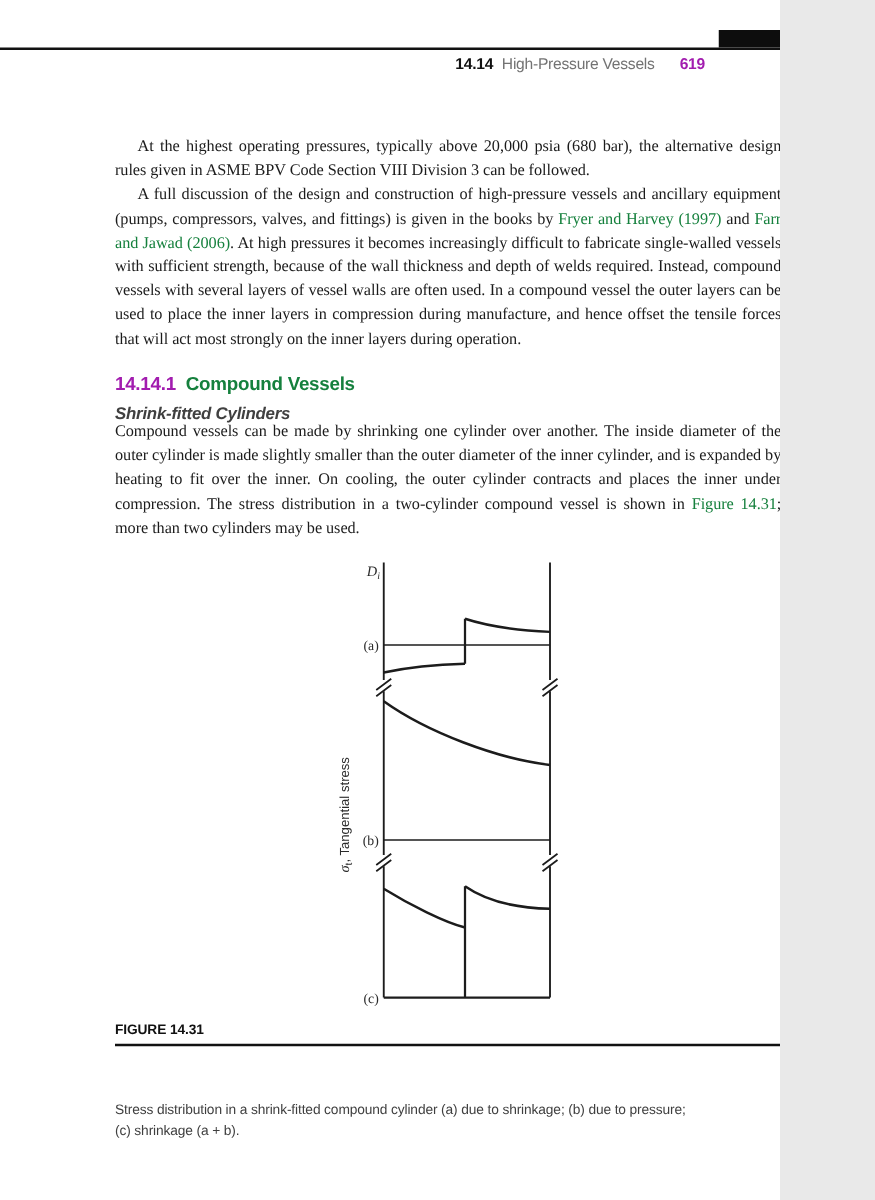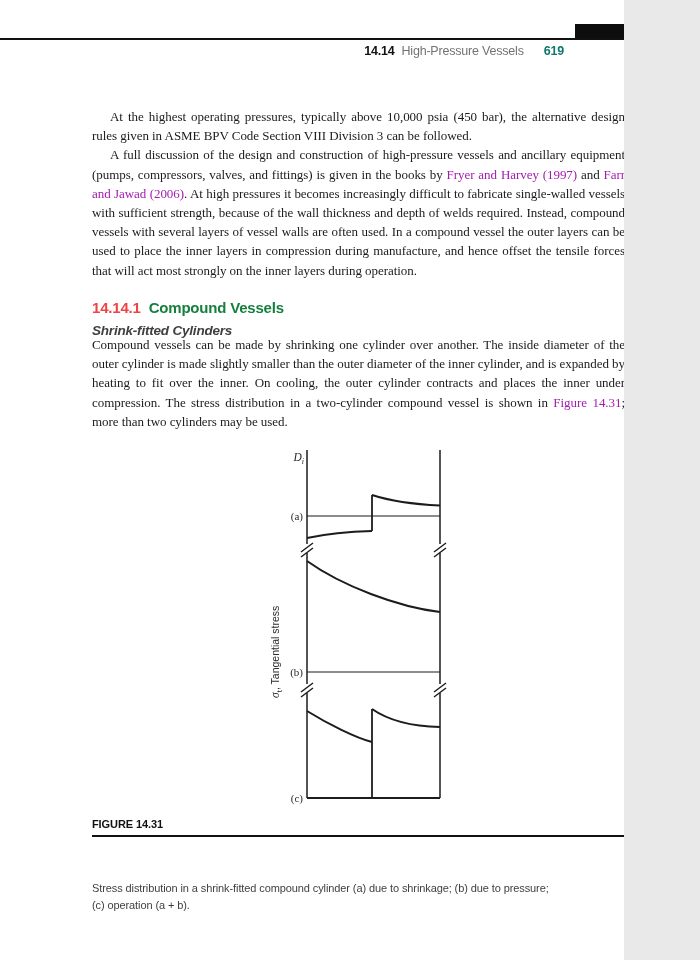--- a/index.html
+++ b/index.html
@@ -15,36 +15,36 @@
   .head-bar{position:absolute;left:575px;top:24px;width:125px;height:14px;background:#0d0d0d;}
   .head-rule{position:absolute;left:0;top:38px;width:700px;height:2px;background:#111;}
   .running-head{
     position:absolute;top:44px;right:60px;
     font-family:"Liberation Sans", sans-serif;
     font-size:12.5px;letter-spacing:-0.2px;
     display:flex;align-items:baseline;white-space:nowrap;
   }
   .running-head .num{font-weight:bold;color:#111;margin-right:7px;}
   .running-head .ttl{color:#737373;margin-right:20px;}
-  .running-head .pageno{font-weight:bold;color:#0f766e;}
+  .running-head .pageno{font-weight:bold;color:#a21caf;}
   
   .bodytext{
     position:absolute;left:92px;top:107px;width:533px;
     font-size:13px;line-height:19.2px;text-align:justify;
     letter-spacing:-0.05px;
   }
   .bodytext p{margin:0;text-indent:18px;}
-  a.ref{color:#a21caf;text-decoration:none;cursor:pointer;}
+  a.ref{color:#15803d;text-decoration:none;cursor:pointer;}
   .sec-heading{
     position:absolute;left:92px;top:299px;
     font-family:"Liberation Sans", sans-serif;
     font-size:15px;font-weight:bold;letter-spacing:-0.2px;
     white-space:nowrap;
   }
-  .sec-heading .sec-num{color:#ef4444;margin-right:8px;}
+  .sec-heading .sec-num{color:#a21caf;margin-right:8px;}
   .sec-heading .sec-ttl{color:#15803d;}
   .sub-heading{
     position:absolute;left:92px;top:323px;
     font-family:"Liberation Sans", sans-serif;
     font-size:13.5px;font-weight:bold;font-style:italic;
     color:#404040;letter-spacing:-0.2px;
   }
   .para3{
     position:absolute;left:92px;top:335px;width:533px;
     font-size:13px;line-height:19.2px;text-align:justify;
@@ -72,21 +72,21 @@
 
   <div class="head-bar"></div>
   <div class="head-rule"></div>
   <div class="running-head">
     <span class="num">14.14</span>
     <span class="ttl">High-Pressure Vessels</span>
     <span class="pageno">619</span>
   </div>
 
   <div class="bodytext">
-    <p><span>At the highest operating pressures, typically above 10,000 psia (450 bar), the alternative design rules given in ASME BPV Code Section VIII Division 3 can be followed.</span></p>
+    <p><span>At the highest operating pressures, typically above 20,000 psia (680 bar), the alternative design rules given in ASME BPV Code Section VIII Division 3 can be followed.</span></p>
     <p><span>A full discussion of the design and construction of high-pressure vessels and ancillary equipment (pumps, compressors, valves, and fittings) is given in the books by </span><a class="ref">Fryer and Harvey (1997)</a><span> and </span><a class="ref">Farr and Jawad (2006)</a><span>. At high pressures it becomes increasingly difficult to fabricate single-walled vessels with sufficient strength, because of the wall thickness and depth of welds required. Instead, compound vessels with several layers of vessel walls are often used. In a compound vessel the outer layers can be used to place the inner layers in compression during manufacture, and hence offset the tensile forces that will act most strongly on the inner layers during operation.</span></p>
   </div>
 
   <div class="sec-heading">
     <span class="sec-num">14.14.1</span><span class="sec-ttl">Compound Vessels</span>
   </div>
 
   <div class="sub-heading">Shrink-fitted Cylinders</div>
 
   <div class="para3"><span>Compound vessels can be made by shrinking one cylinder over another. The inside diameter of the outer cylinder is made slightly smaller than the outer diameter of the inner cylinder, and is expanded by heating to fit over the inner. On cooling, the outer cylinder contracts and places the inner under compression. The stress distribution in a two-cylinder compound vessel is shown in </span><a class="ref">Figure 14.31</a><span>; more than two cylinders may be used.</span></div>
@@ -118,16 +118,16 @@
     <text stroke="none" fill="#2a2a2a" x="43" y="231" text-anchor="end" font-family="Liberation Serif, serif" font-size="11">(b)</text>
     <text stroke="none" fill="#2a2a2a" x="43" y="357" text-anchor="end" font-family="Liberation Serif, serif" font-size="11">(c)</text>
 
     <text stroke="none" fill="#2a2a2a" transform="translate(19,253) rotate(-90)" font-family="Liberation Sans, sans-serif" font-size="10.5"><tspan font-style="italic" font-family="Liberation Serif, serif" font-size="11.5">σ</tspan><tspan dy="2.5" font-size="8">t</tspan><tspan dy="-2.5">, Tangential stress</tspan></text>
   </svg>
 
   <div class="fig-label">FIGURE 14.31</div>
   <div class="fig-rule"></div>
   <div class="fig-caption">
     <div>Stress distribution in a shrink-fitted compound cylinder (a) due to shrinkage; (b) due to pressure;</div>
-    <div>(c) operation (a + b).</div>
+    <div>(c) shrinkage (a + b).</div>
   </div>
 
 </div>
 
 </body></html>

